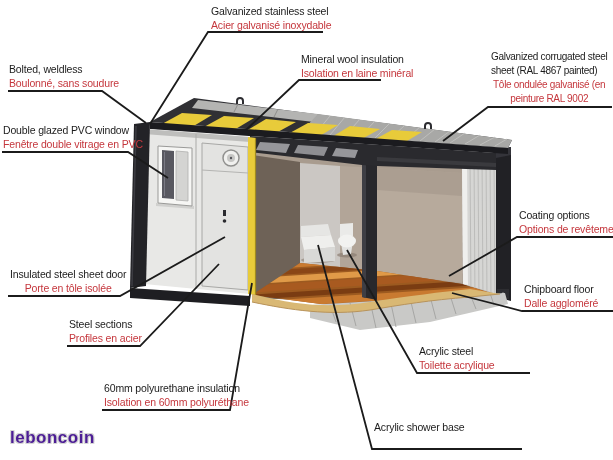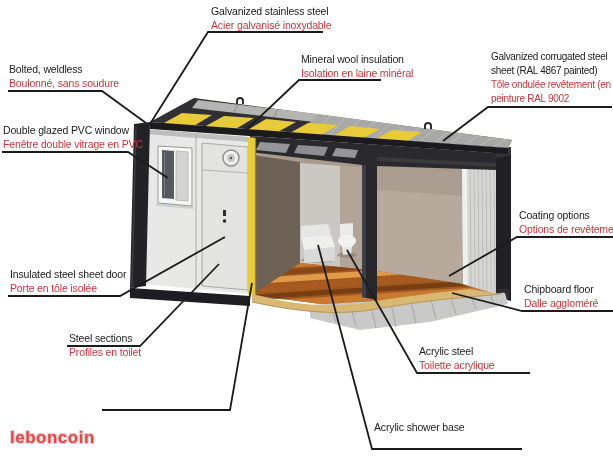--- a/index.html
+++ b/index.html
@@ -1,24 +1,24 @@
 <!DOCTYPE html>
 <html><head>
 <meta charset="utf-8">
 <style>
   html,body{margin:0;padding:0;}
   body{font-family:"Liberation Sans", sans-serif;}
   #stage{position:relative;width:613px;height:460px;background:#ffffff;overflow:hidden;}
   #art{position:absolute;left:0;top:0;}
   .label{position:absolute;font-size:10.5px;line-height:14px;letter-spacing:-0.15px;white-space:nowrap;}
   .label .en{color:#1c1c1c;}
-  .label .fr{color:#c5373d;}
+  .label .fr{color:#c5373d;text-align:center;}
   .label div:empty{display:none;}
   .label.tight{font-size:10px;letter-spacing:-0.3px;}
-  #watermark{position:absolute;left:10px;top:428px;font-size:17px;font-weight:700;color:#ef4444;letter-spacing:0.5px;
+  #watermark{position:absolute;left:10px;top:428px;font-size:17px;font-weight:700;color:#4c1d95;letter-spacing:0.5px;
     text-shadow:-1px -1px 0 #d6d6d6,1px -1px 0 #d6d6d6,-1px 1px 0 #d6d6d6,1px 1px 0 #d6d6d6,0 1px 0 #d6d6d6,0 -1px 0 #d6d6d6;}
 </style>
 </head>
 <body>
 
 <div id="stage">
 
   <svg id="art" width="613" height="460" viewBox="0 0 613 460">
 
     <g>
@@ -211,39 +211,43 @@
   </div>
 
   <div class="label" style="left:301px;top:52px;">
     <div class="en">Mineral wool insulation</div>
     <div class="fr">Isolation en laine minéral</div>
   </div>
 
   <div class="label tight" style="left:491px;top:50px;">
     <div class="en">Galvanized corrugated steel</div>
     <div class="en">sheet (RAL 4867 painted)</div>
-    <div class="fr">Tôle ondulée revêtement (en</div>
+    <div class="fr">Tôle ondulée galvanisé (en</div>
     <div class="fr">peinture RAL 9002</div>
   </div>
 
   <div class="label" style="left:3px;top:123px;">
     <div class="en">Double glazed PVC window</div>
     <div class="fr">Fenêtre double vitrage en PVC</div>
   </div>
 
   <div class="label" style="left:10px;top:267px;">
     <div class="en">Insulated steel sheet door</div>
     <div class="fr">Porte en tôle isolée</div>
   </div>
 
-  <div class="label" style="left:69px;top:317px;margin-top:14px;">
+  <div class="label" style="left:69px;top:317px;">
     <div class="en">Steel sections</div>
-    <div class="fr">Profiles en toilet</div>
-  </div>
-
+    <div class="fr">Profiles en acier</div>
+  </div>
+
+  <div class="label" style="left:104px;top:381px;">
+    <div class="en">60mm polyurethane insulation</div>
+    <div class="fr">Isolation en 60mm polyuréthane</div>
+  </div>
 
   <div class="label" style="left:519px;top:208px;">
     <div class="en">Coating options</div>
     <div class="fr">Options de revêtement</div>
   </div>
 
   <div class="label" style="left:524px;top:282px;">
     <div class="en">Chipboard floor</div>
     <div class="fr">Dalle aggloméré</div>
   </div>

